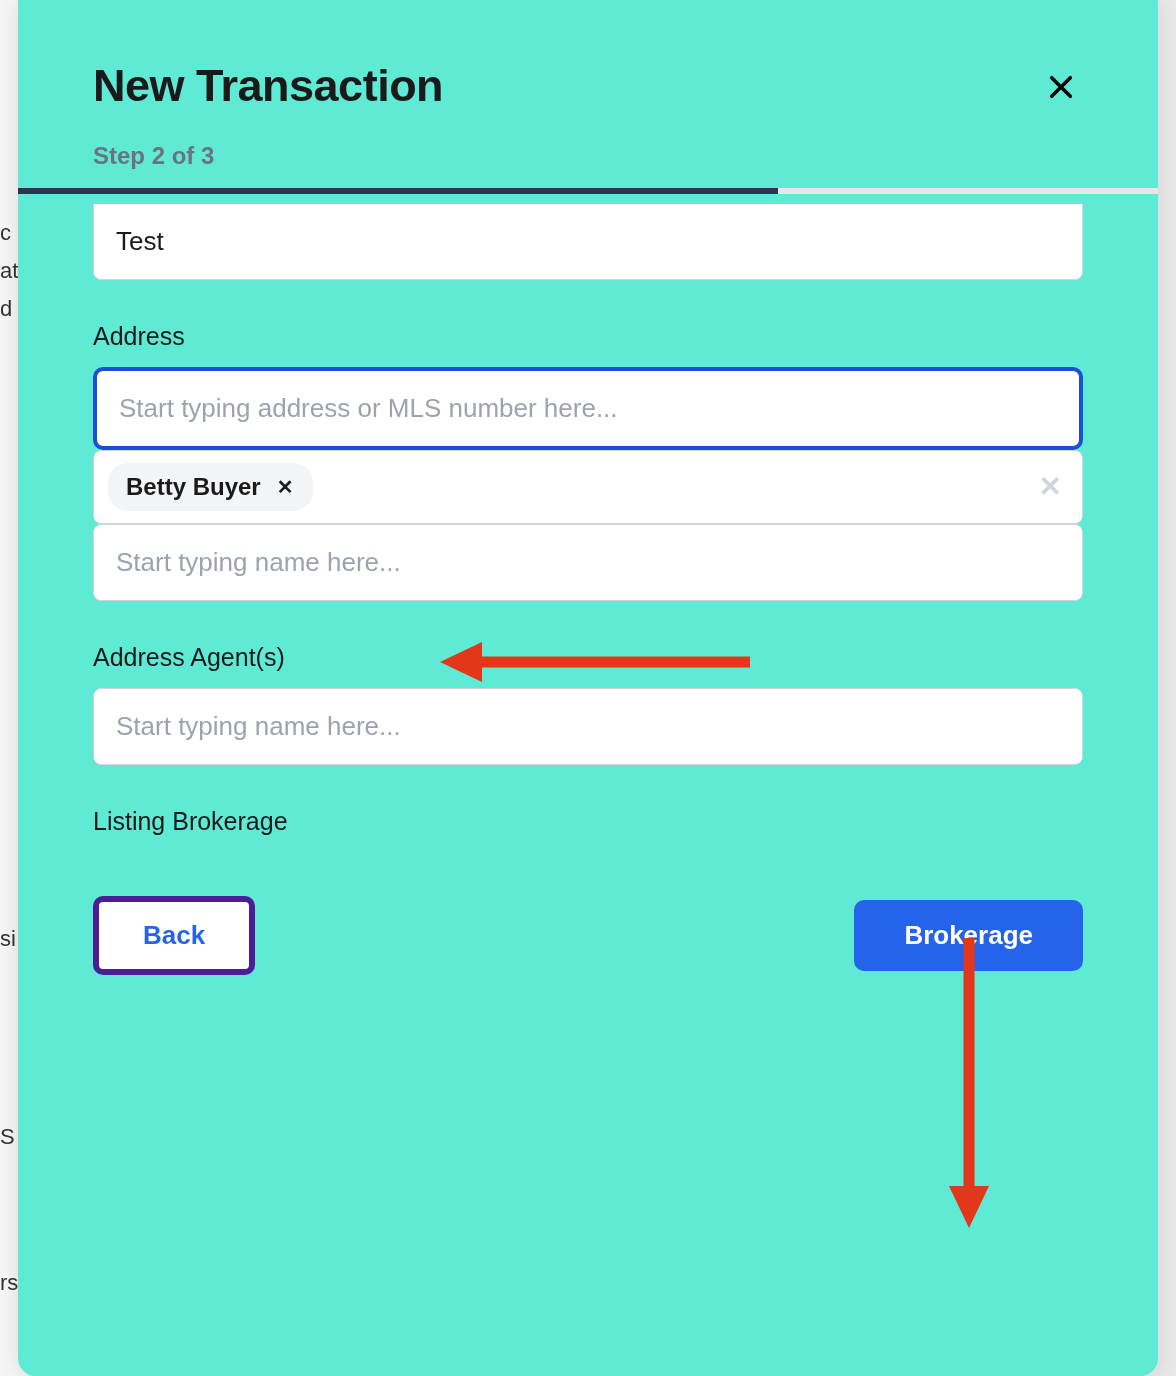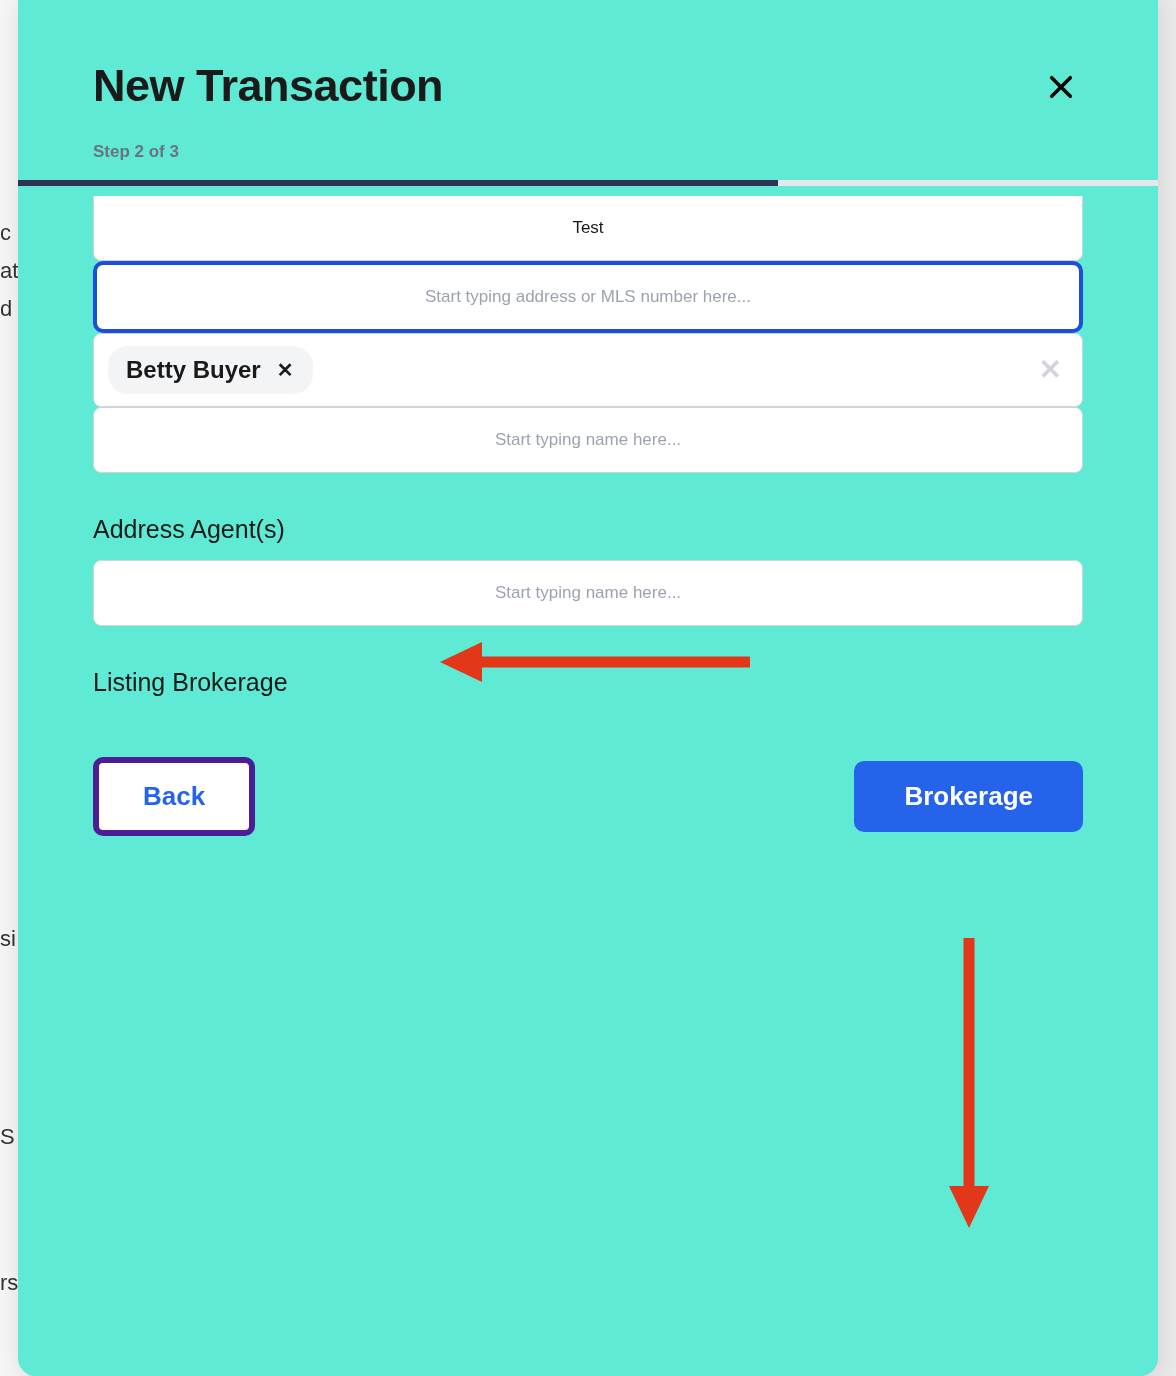--- a/index.html
+++ b/index.html
@@ -61,21 +61,21 @@
       margin-top: 5px;
     }
     .close-btn svg {
       width: 28px;
       height: 28px;
       stroke: #1a1a1a;
       stroke-width: 3;
     }
     .step-indicator {
       padding: 30px 75px 18px 75px;
-      font-size: 17px;
+      font-size: 24px;
       font-weight: 600;
       color: #6b7280;
     }
     .progress-bar {
       width: 100%;
       height: 6px;
       background: #e5e7eb;
       position: relative;
       margin-bottom: 10px;
     }
@@ -86,26 +86,25 @@
       height: 100%;
       background: #2d3350;
     }
     .form-area {
       padding: 0 75px;
     }
     .text-input {
       width: 100%;
       border: 1px solid #d1d5db;
       border-radius: 8px;
-      font-size: 17px;
+      font-size: 26px;
       padding: 22px 22px;
       color: #1a1a1a;
       background: #fff;
       font-family: inherit;
-      text-align: center;
     }
     .text-input.first-visible {
       border-top-left-radius: 0;
       border-top-right-radius: 0;
       border-top: none;
     }
     .text-input.focused {
       border: 4px solid #1d4ed8;
       border-radius: 10px;
     }
@@ -228,20 +227,21 @@
   <div class="step-indicator">Step 2 of 3</div>
 
   <div class="progress-bar">
     <div class="progress-fill" id="progress-fill" style="width: 66.67%;"></div>
   </div>
 
   <div class="form-area">
 
     <input type="text" class="text-input first-visible" value="Test" style="">
 
+    <label class="field-label">Address</label>
     <input type="text" class="text-input focused" placeholder="Start typing address or MLS number here..." style="">
 
     <div class="tag-input">
       <span class="tag">
         <span>Betty Buyer</span>
         <button class="tag-remove">✕</button>
       </span>
       <button class="clear-all">✕</button>
     </div>
 

